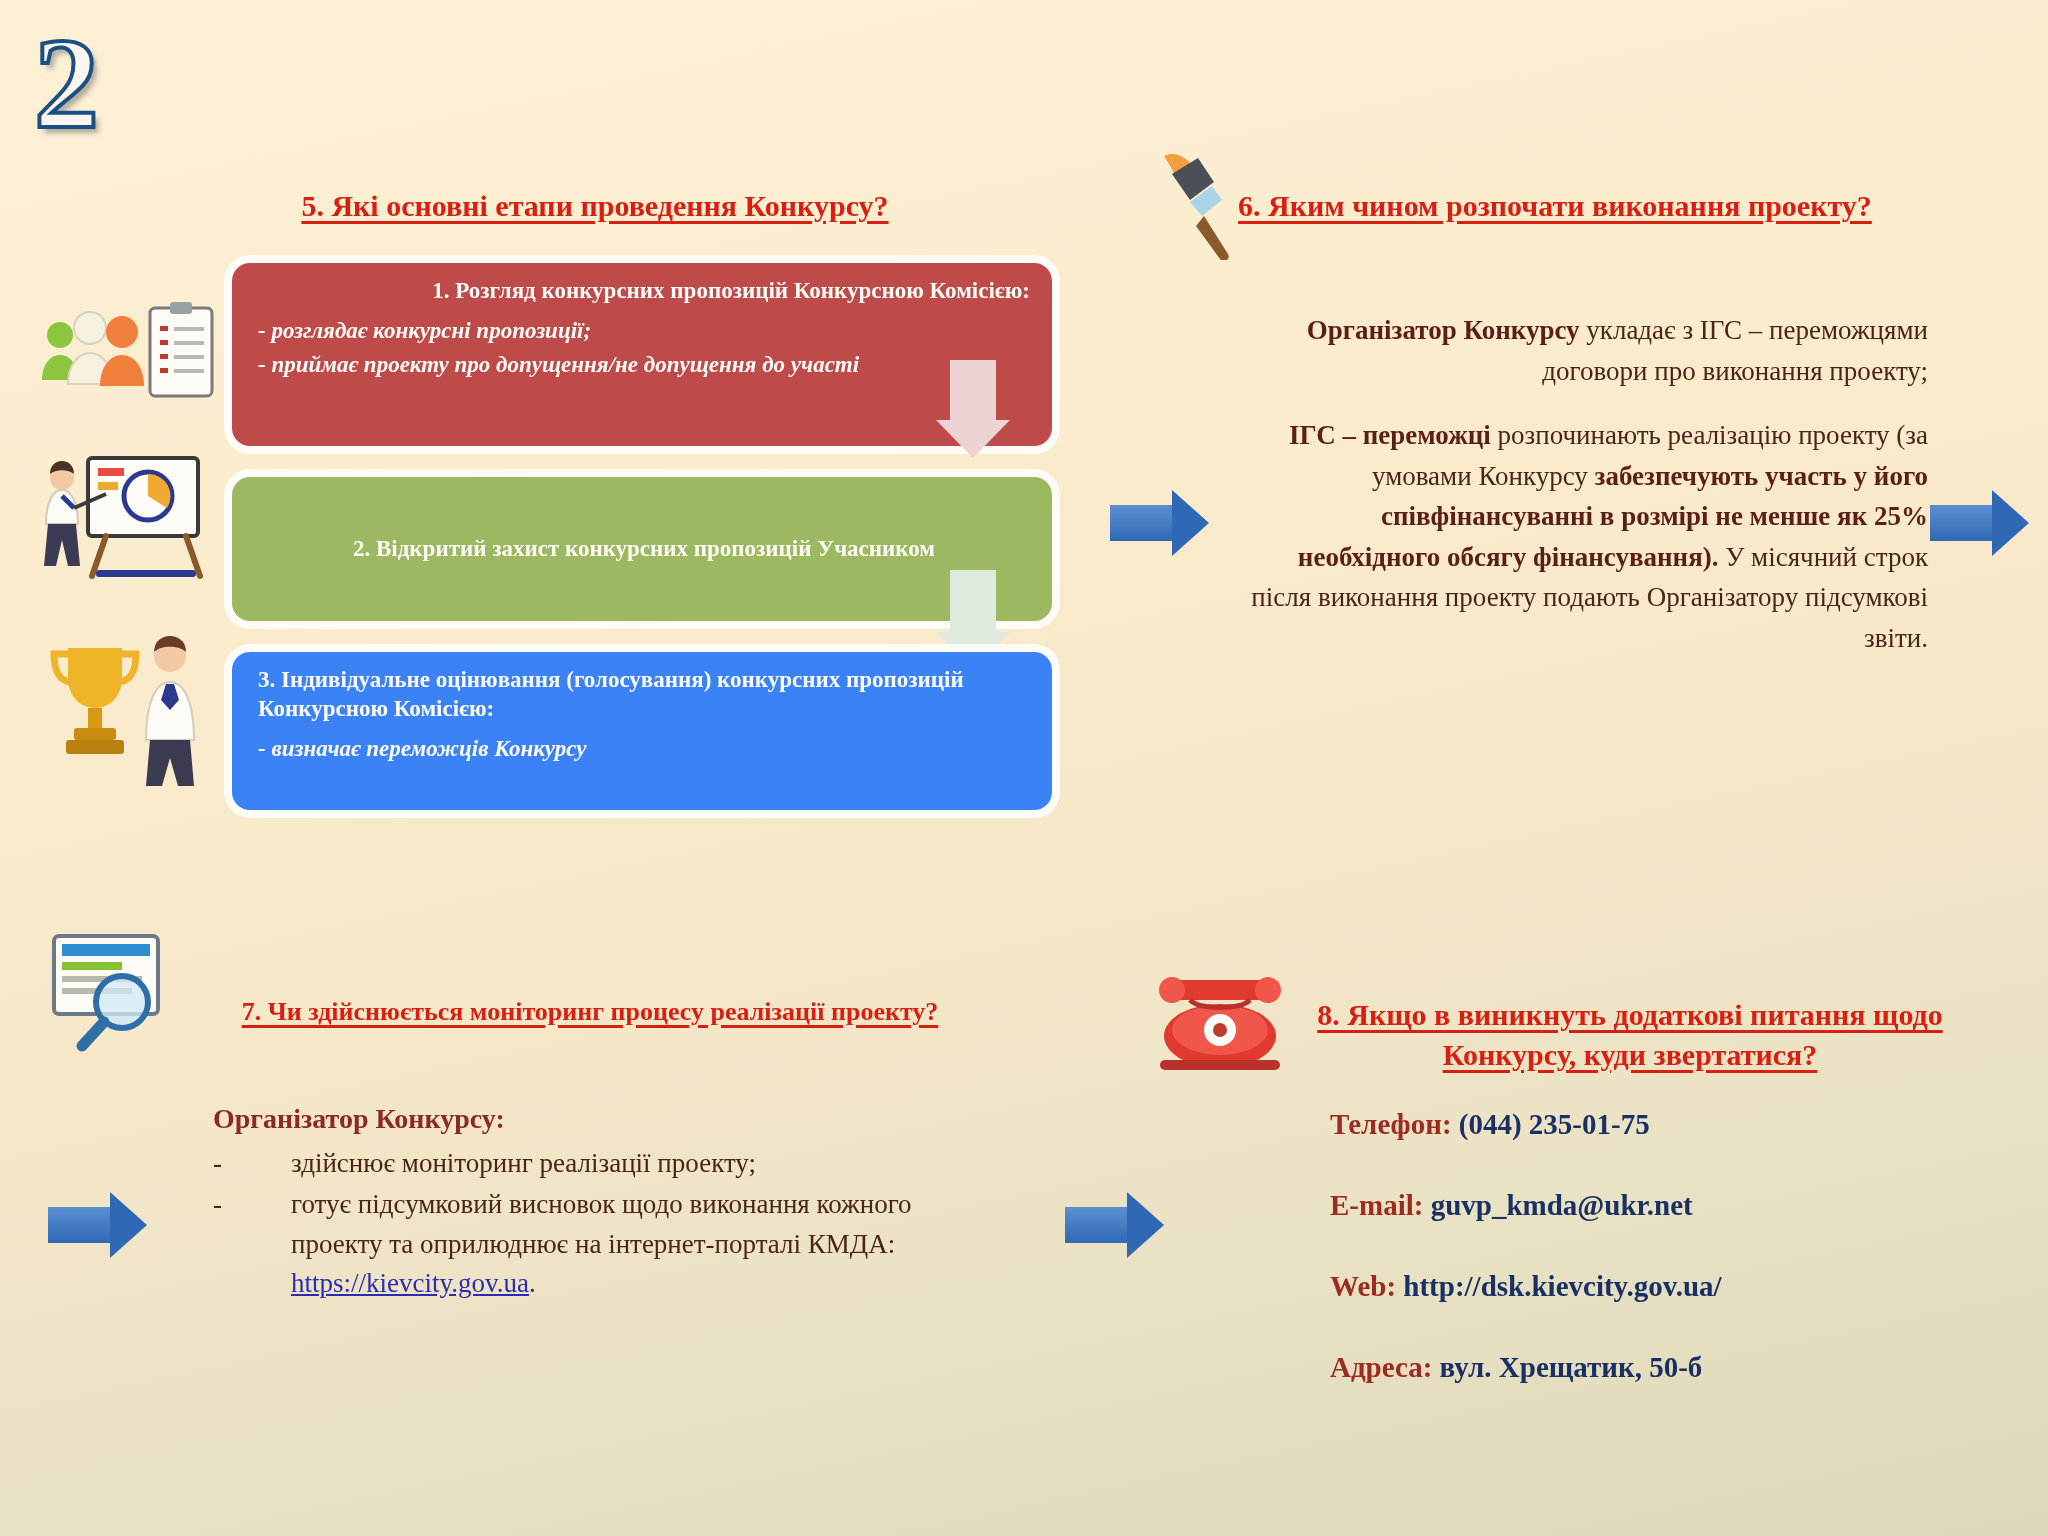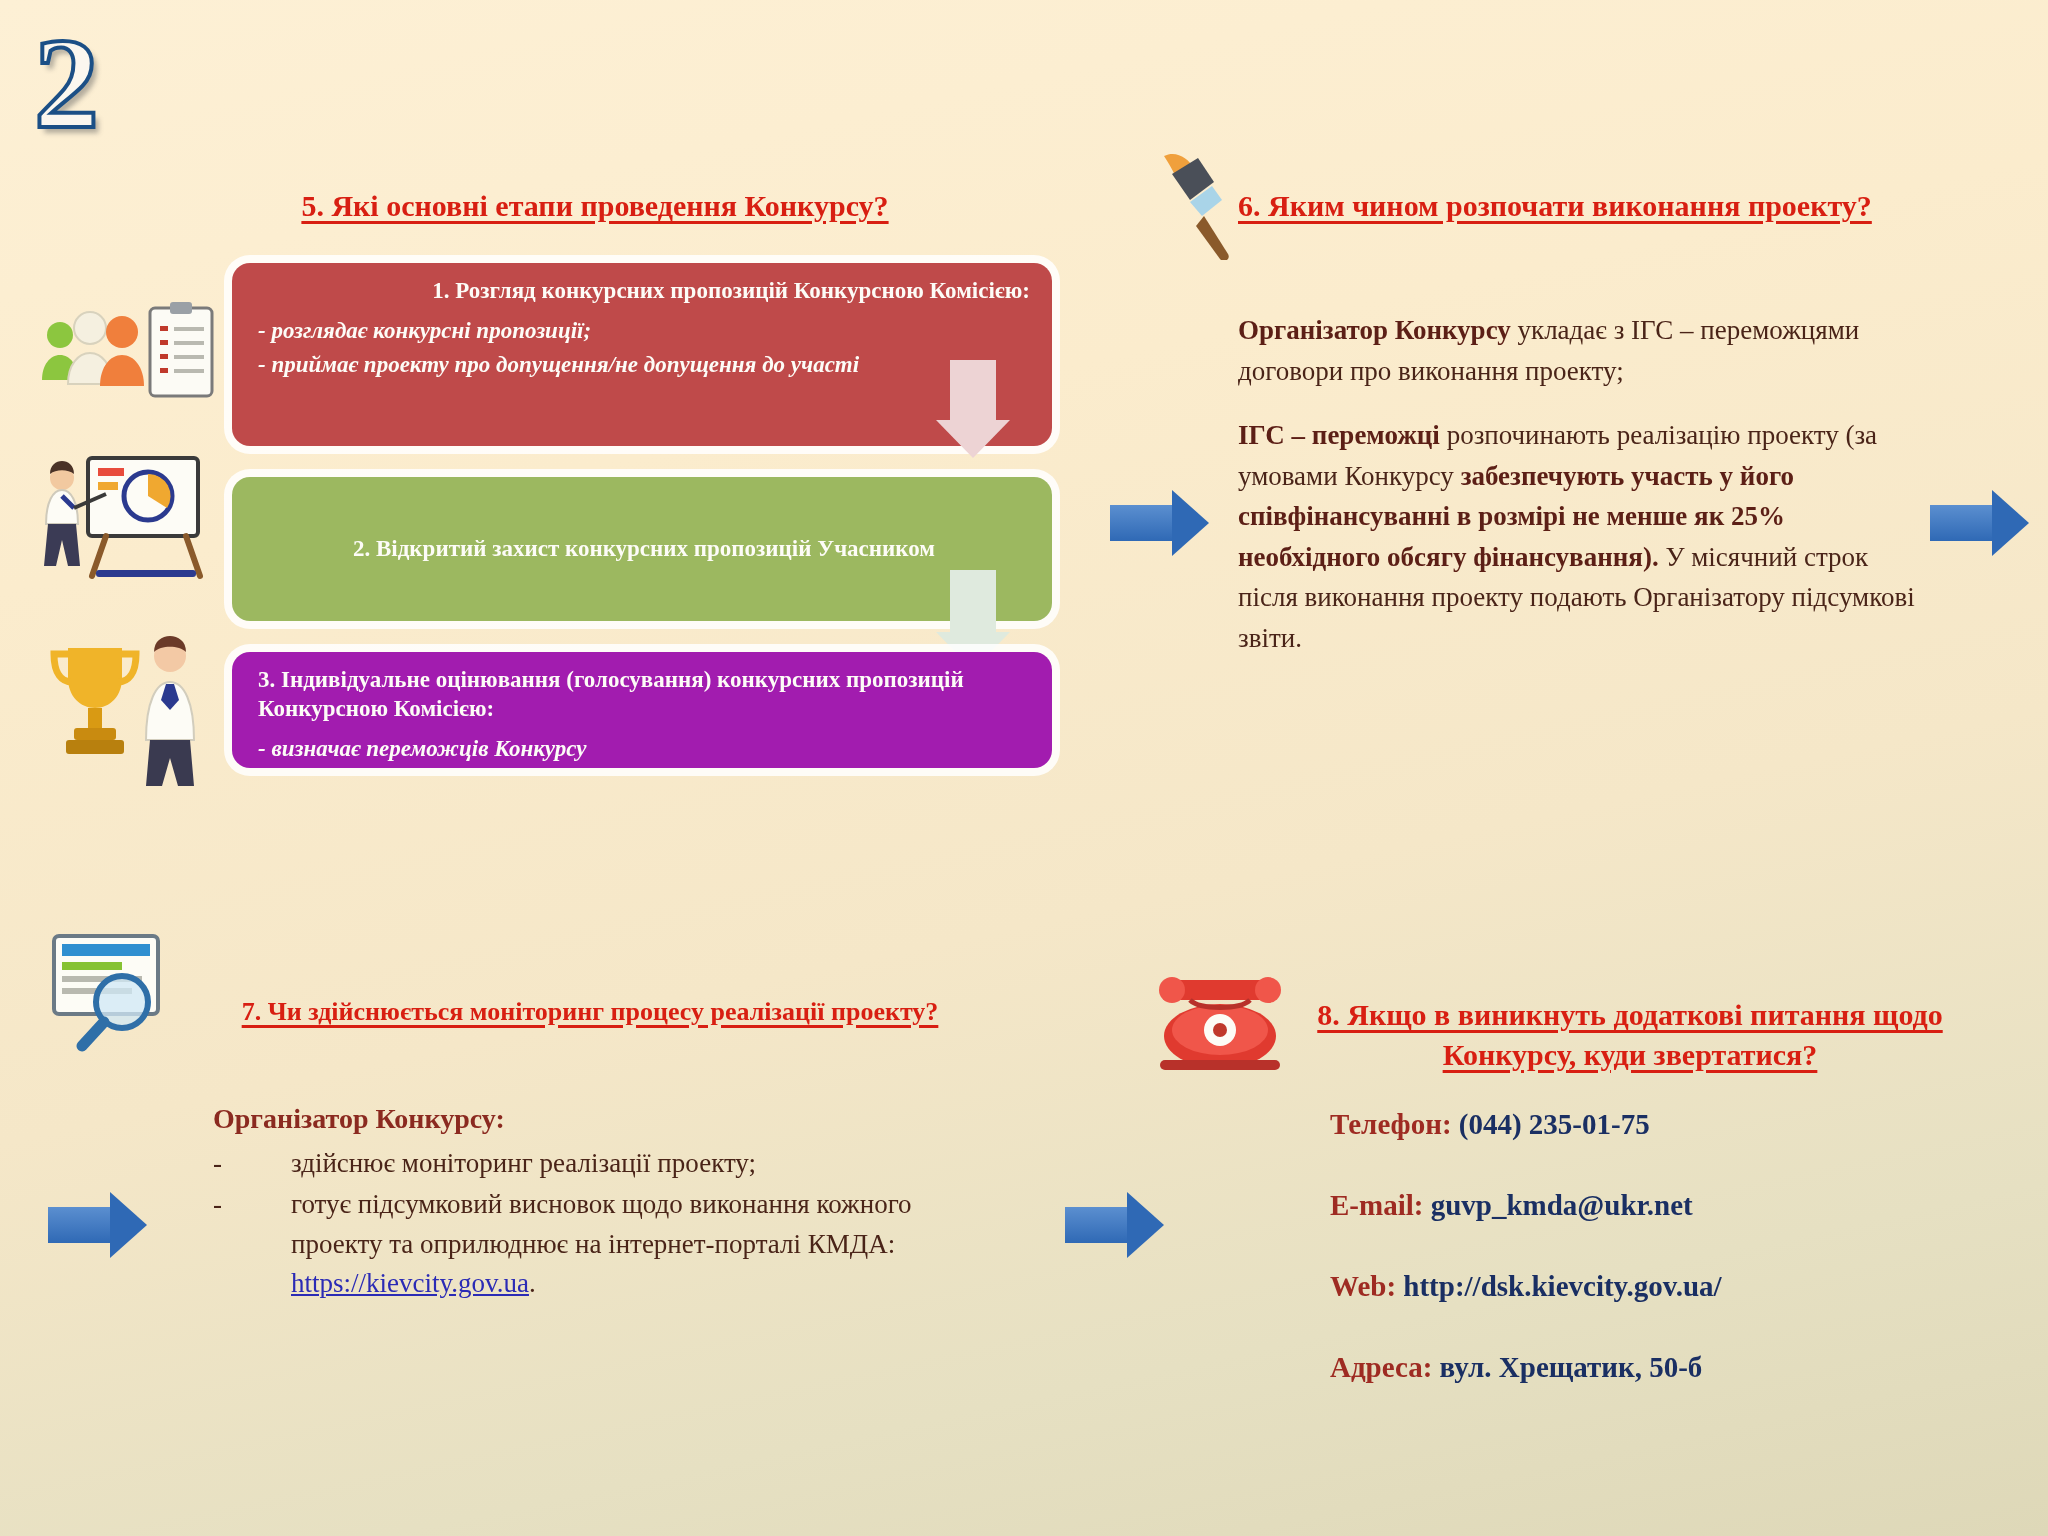--- a/index.html
+++ b/index.html
@@ -43,21 +43,21 @@
     border-radius:18px;
     color:#fdfcf7;
     box-shadow:0 0 0 8px rgba(255,255,255,.85);
     padding:14px 22px 14px 26px;
     box-sizing:border-box;
   }
   .flowbox .ttl{font-weight:700;font-size:23px;line-height:1.25;text-align:right;}
   .flowbox .sub{font-weight:700;font-style:italic;font-size:23px;line-height:1.3;margin-top:10px;text-align:left;}
   #box1{top:263px;height:183px;background:#bf4a4a;}
   #box2{top:477px;height:144px;background:#9cb860;display:flex;align-items:center;justify-content:center;}
-  #box3{top:652px;height:116px;background:#a21caf;}
+  #box3{top:652px;height:158px;background:#3b82f6;}
   #box3 .ttl{text-align:left;}
   .down-arrow{position:absolute;}
   .down-arrow .body{width:46px;background:currentColor;}
   .down-arrow .head{
     width:0;height:0;border-left:37px solid transparent;border-right:37px solid transparent;
     border-top:38px solid currentColor;margin-left:-14px;
   }
   #arrow-a{left:950px;top:360px;color:#edd3d4;}
   #arrow-a .body{height:60px;}
   #arrow-b{left:950px;top:570px;color:#dfeade;}
@@ -77,21 +77,21 @@
   #arr-7{left:48px;top:1192px;}
   #arr-7 .shaft{width:62px;}
   #arr-8{left:1065px;top:1192px;}
   #arr-8 .shaft{width:62px;}
 
   
   .body-text{
     position:absolute;color:#4a2418;font-size:27px;line-height:1.5;
   }
   #q6-body{left:1238px;top:310px;width:690px;}
-  #q6-body p{margin:0 0 24px 0;}
+  #q6-body p{margin:0 0 24px 0;text-align:right;}
   #q6-body p:last-child{margin-bottom:0;}
   .b{font-weight:700;color:#5c1f16;}
 
   #q7-body{left:213px;top:1098px;width:760px;}
   #q7-body .lead{font-weight:700;color:#8b2a20;font-size:28px;margin-bottom:4px;}
   #q7-body ul{list-style:none;margin:0;padding:0;}
   #q7-body li{display:flex;gap:0;margin:0 0 2px 0;line-height:1.46;}
   #q7-body li .dash{width:78px;flex:0 0 78px;}
   #q7-body li .txt{flex:1;}
   .lnk{color:#2b2bb5;text-decoration:underline;}

